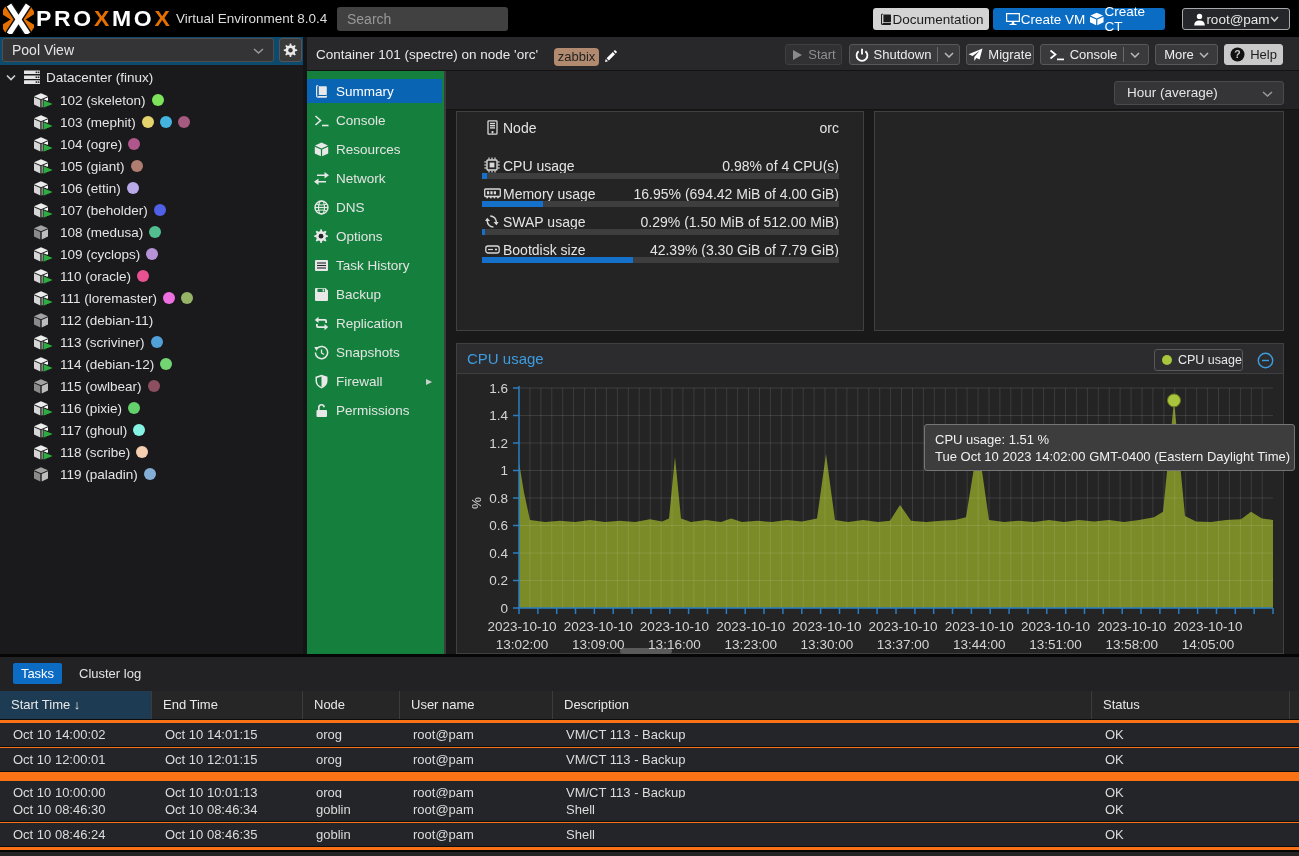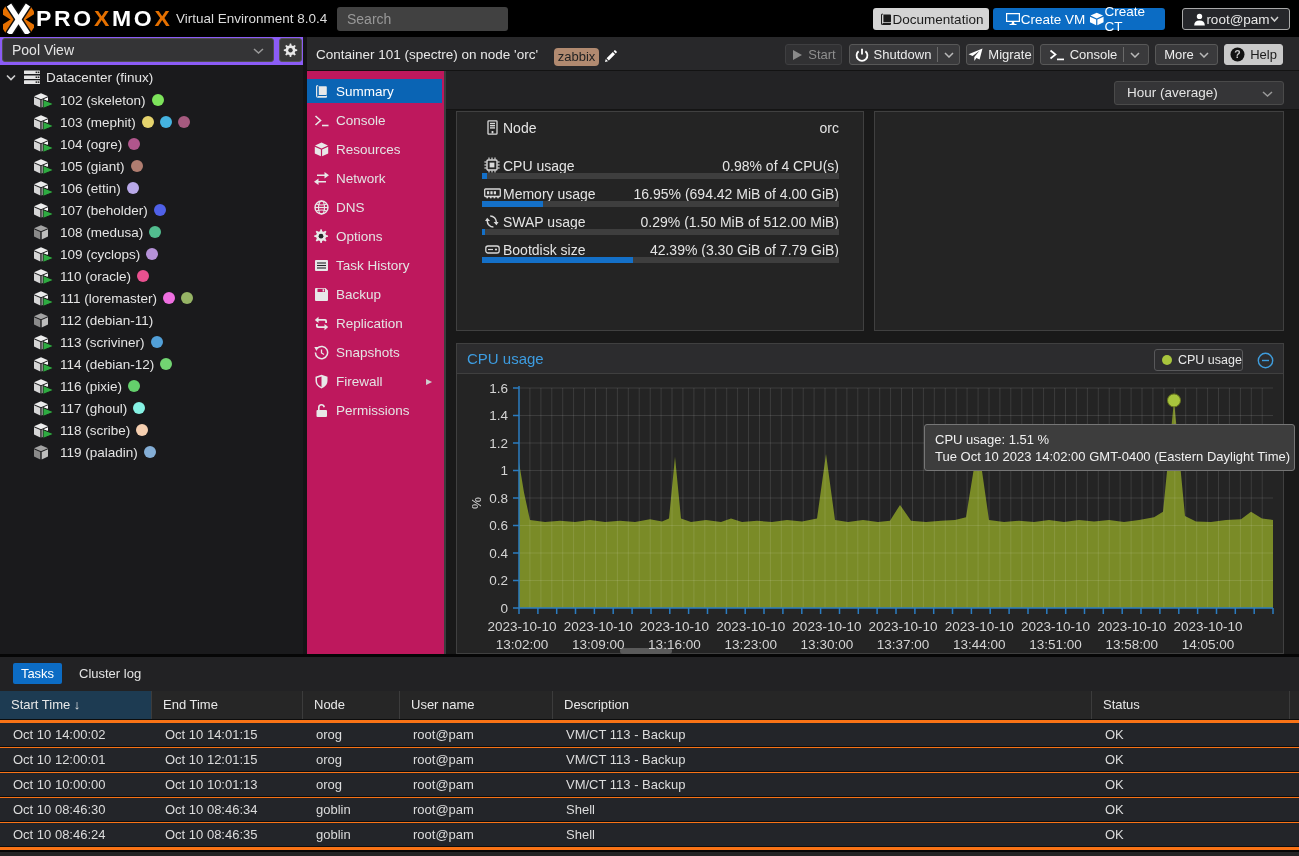--- a/index.html
+++ b/index.html
@@ -12,32 +12,32 @@
 .hbtn.blue{background:#0b6cc4}
 .hbtn.userbtn{background:#26272b;border:1px solid #a9a9a9;color:#e8e8e8}
 #tbar{position:absolute;left:303px;top:37px;width:996px;height:34px;background:#28282a;border-bottom:1px solid #131313}
 #crumb{position:absolute;left:13px;top:10px;font-size:13.5px;color:#e8e8e8}
 #tag{position:absolute;left:251px;top:11px;width:45px;height:18px;background:#b18a70;border-radius:4px;color:#232323;font-size:13px;text-align:center;line-height:18px}
 .tbtn{position:absolute;top:7px;height:21px;background:#3a3a3c;border:1px solid #585858;border-radius:3px;display:flex;align-items:center;justify-content:center;gap:5px;font-size:13px;color:#ededed}
 .tbtn.dis{background:#313133;border-color:#3f3f41}
 .tbtn.light{background:#c9c9c9;border-color:#c9c9c9;color:#1c1c1c}
 .bsep{width:1px;height:15px;background:#6a6a6a;margin:0 1px}
 #sidebar{position:absolute;left:0;top:37px;width:303px;height:618px;background:#1a1a1c}
-#poolrow{position:absolute;left:0;top:0;width:303px;height:28px;background:#8b5cf6}
+#poolrow{position:absolute;left:0;top:0;width:303px;height:28px;background:#0c4a6e}
 #poolsel{position:absolute;left:2px;top:1px;width:272px;height:24px;background:#343436;border:1px solid #4e4e4e;border-radius:3px;font-size:14px;color:#e4e4e4;line-height:23px;padding-left:9px}
 #poolsel svg{position:absolute;right:9px;top:9px}
 #gearbtn{position:absolute;left:279px;top:1px;width:23px;height:24px;background:#3a3a3a;border:1px solid #555;border-radius:3px;display:flex;align-items:center;justify-content:center}
 #tree{position:absolute;left:0;top:29px;width:303px;height:589px;background:#1a1a1c}
 .trow{position:relative;height:22px;display:flex;align-items:center;gap:5px;font-size:13.5px;color:#e4e4e4;padding-left:33px;white-space:nowrap}
 .trow.tdc{padding-left:6px;height:23px}
 .trow.tsel{background:#575757}
 .texp{margin-right:2px}
 .tlabel{margin-left:0}
 .dot{width:12px;height:12px;border-radius:50%;display:inline-block;margin-left:1px}
-#navmenu{position:absolute;left:303px;top:71px;width:143px;height:583px;background:#be185d;border-right:2px solid #3c3c3e}
+#navmenu{position:absolute;left:303px;top:71px;width:143px;height:583px;background:#15803d;border-right:2px solid #3c3c3e}
 #navsplit{position:absolute;left:303px;top:37px;width:4px;height:617px;background:#141416;z-index:3}
 .navitem{position:relative;margin:5px 0 0 4px}
 .navitem:first-child{margin-top:8px}
 .navitem{height:24px;width:135px;display:flex;align-items:center;gap:7px;padding-left:7px;font-size:13.5px;color:#e4e4e4}
 .navitem.sel{background:#0a64b4;color:#fff;margin-left:0;width:139px;padding-left:11px}
 .navarrow{position:absolute;right:10px;color:#cfcfcf;font-size:12px}
 #content{position:absolute;left:446px;top:71px;width:853px;height:583px;background:#191919}
 #ctop{position:absolute;left:0;top:0;width:853px;height:39px;background:#232325;border-bottom:1px solid #141414}
 #hourcombo{position:absolute;left:668px;top:10px;width:170px;height:24px;background:#353537;border:1px solid #4a4a4a;border-radius:3px;font-size:13.5px;color:#e4e4e4;line-height:22px;padding-left:12px}
 #hourcombo svg{position:absolute;right:10px;top:9px}
@@ -332,20 +332,29 @@
       </div>
       <div class="trow">
         <svg width="22" height="17" viewBox="0 0 22 17" style="vertical-align:-3.5px;flex:none">
           <path fill="#ececec" d="M8 1.2 L15 4.2 L8 7.2 L1 4.2 Z"></path>
           <path fill="#d6d6d6" d="M1 5.2 L7.3 8 V15.4 L1 12.6 Z"></path>
           <path fill="#f7f7f7" d="M8.7 8 L15 5.2 V8.6 L12 9.9 V13.9 L8.7 15.4 Z"></path>
           <path fill="#2eab41" stroke="#191919" stroke-width="1" d="M10 7.6 L21 12 L10 16.4 Z"></path>
         </svg>
         <span class="tlabel">114 (debian-12)</span>
         <span class="dot" style="background:#72d572"></span>
+      </div>
+      <div class="trow">
+        <svg width="22" height="17" viewBox="0 0 22 17" style="vertical-align:-3.5px;flex:none">
+          <path fill="#a2a2a2" d="M8 1.2 L15 4.2 L8 7.2 L1 4.2 Z"></path>
+          <path fill="#8a8a8a" d="M1 5.2 L7.3 8 V15.4 L1 12.6 Z"></path>
+          <path fill="#bdbdbd" d="M8.7 8 L15 5.2 V12.6 L8.7 15.4 Z"></path>
+        </svg>
+        <span class="tlabel">115 (owlbear)</span>
+        <span class="dot" style="background:#8c4f60"></span>
       </div>
       <div class="trow">
         <svg width="22" height="17" viewBox="0 0 22 17" style="vertical-align:-3.5px;flex:none">
           <path fill="#ececec" d="M8 1.2 L15 4.2 L8 7.2 L1 4.2 Z"></path>
           <path fill="#d6d6d6" d="M1 5.2 L7.3 8 V15.4 L1 12.6 Z"></path>
           <path fill="#f7f7f7" d="M8.7 8 L15 5.2 V8.6 L12 9.9 V13.9 L8.7 15.4 Z"></path>
           <path fill="#2eab41" stroke="#191919" stroke-width="1" d="M10 7.6 L21 12 L10 16.4 Z"></path>
         </svg>
         <span class="tlabel">116 (pixie)</span>
         <span class="dot" style="background:#64d06c"></span>
@@ -764,21 +773,21 @@
       <div class="td" style="left:1092px;width:198px">OK</div>
     </div>
     <div class="trowt" style="top:91px">
       <div class="td" style="left:0px;width:152px">Oct 10 12:00:01</div>
       <div class="td" style="left:152px;width:151px">Oct 10 12:01:15</div>
       <div class="td" style="left:303px;width:97px">orog</div>
       <div class="td" style="left:400px;width:153px">root@pam</div>
       <div class="td" style="left:553px;width:539px">VM/CT 113 - Backup</div>
       <div class="td" style="left:1092px;width:198px">OK</div>
     </div>
-    <div class="trowt" style="top:116px">
+    <div class="trowt" style="top:124px">
       <div class="td" style="left:0px;width:152px">Oct 10 10:00:00</div>
       <div class="td" style="left:152px;width:151px">Oct 10 10:01:13</div>
       <div class="td" style="left:303px;width:97px">orog</div>
       <div class="td" style="left:400px;width:153px">root@pam</div>
       <div class="td" style="left:553px;width:539px">VM/CT 113 - Backup</div>
       <div class="td" style="left:1092px;width:198px">OK</div>
     </div>
     <div class="trowt" style="top:141px">
       <div class="td" style="left:0px;width:152px">Oct 10 08:46:30</div>
       <div class="td" style="left:152px;width:151px">Oct 10 08:46:34</div>

